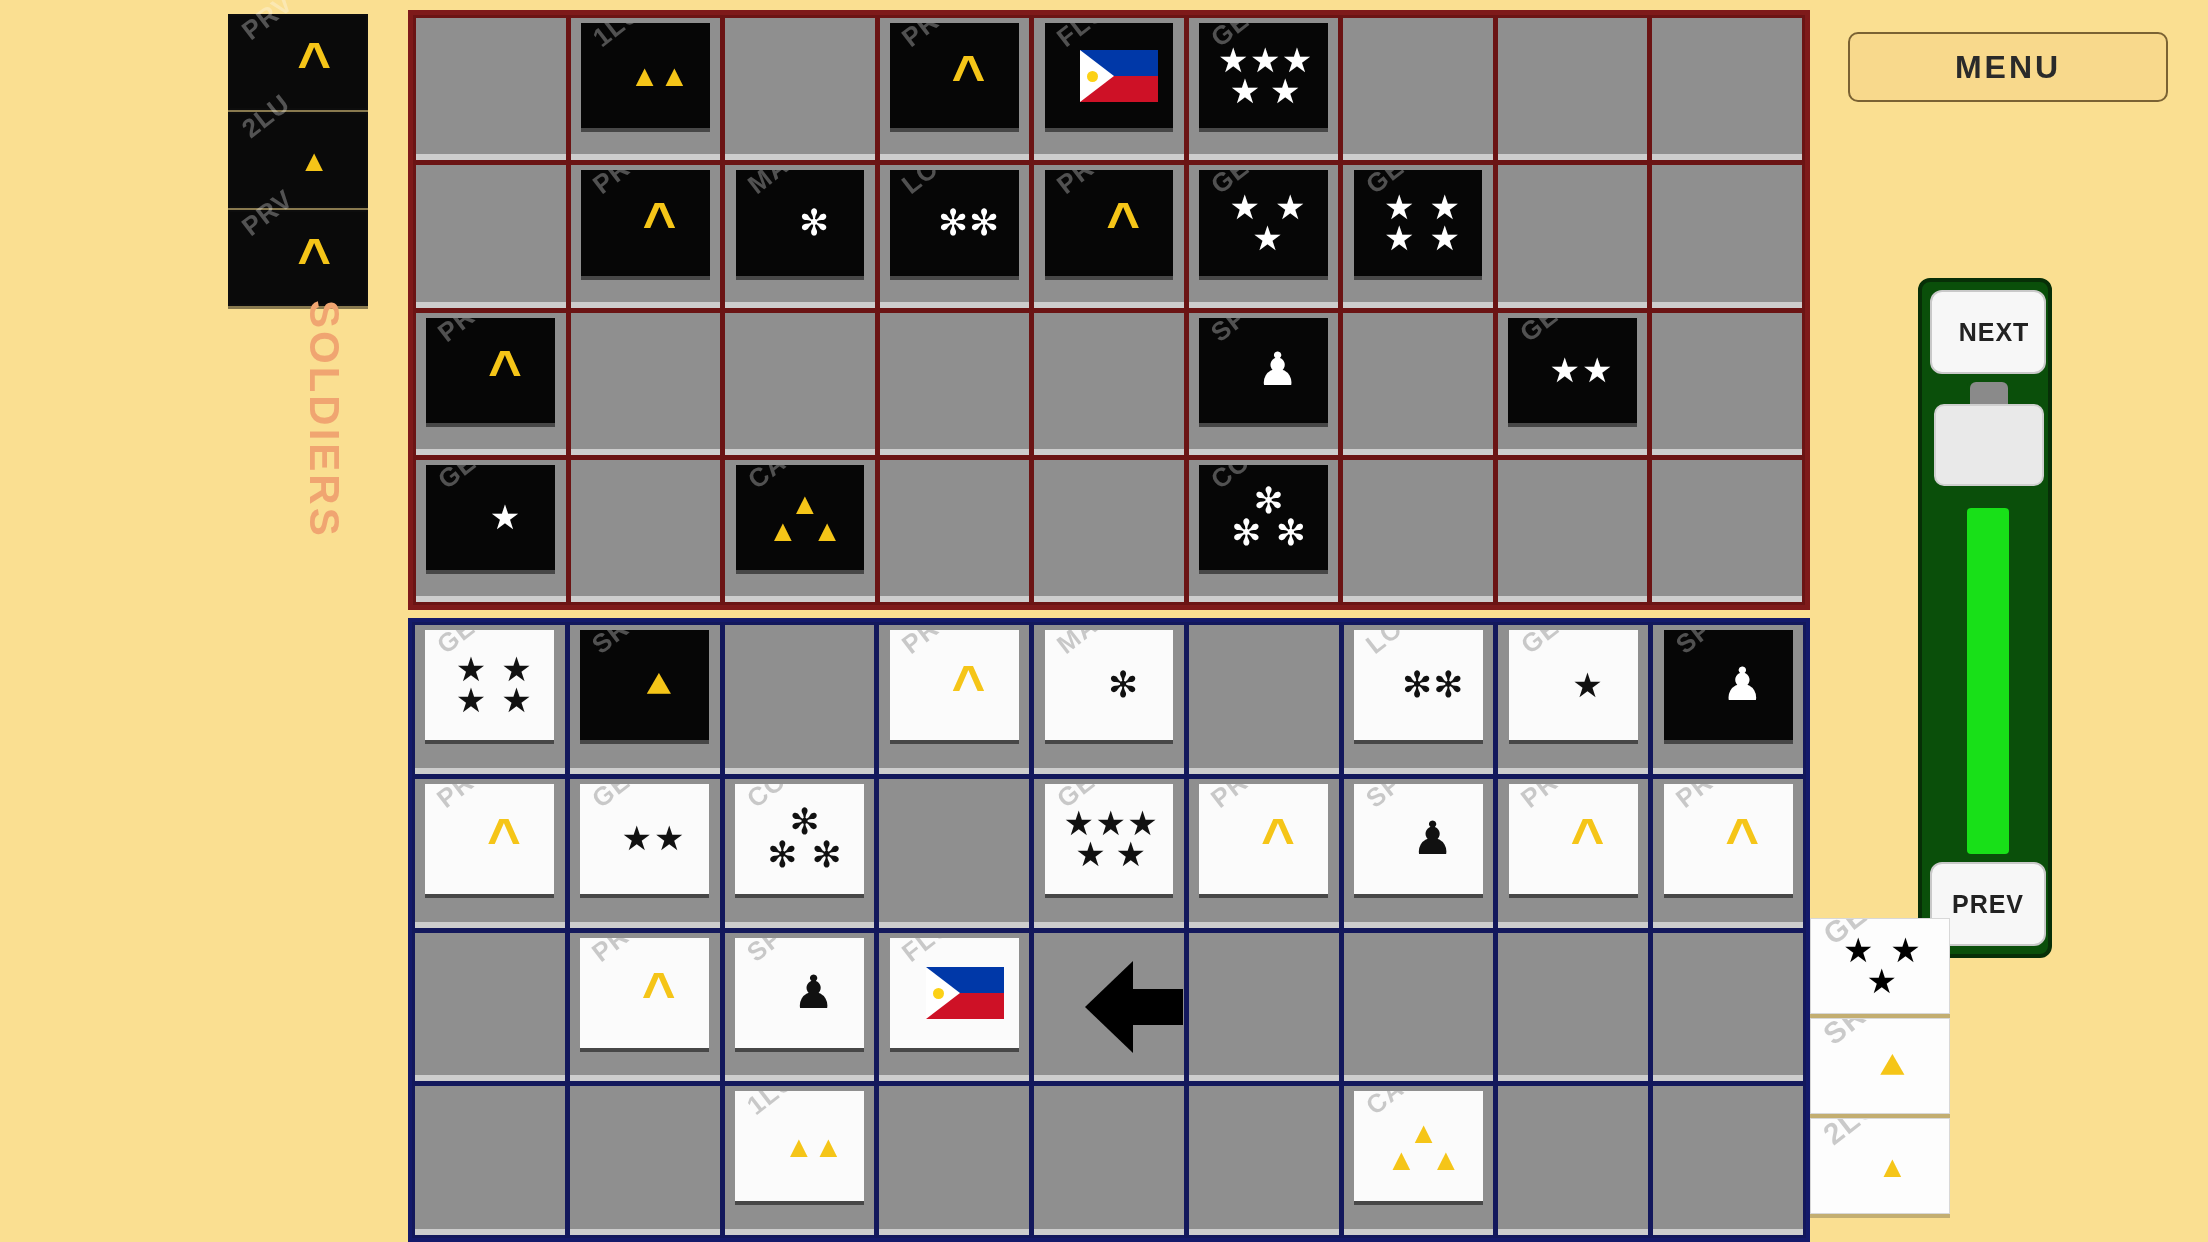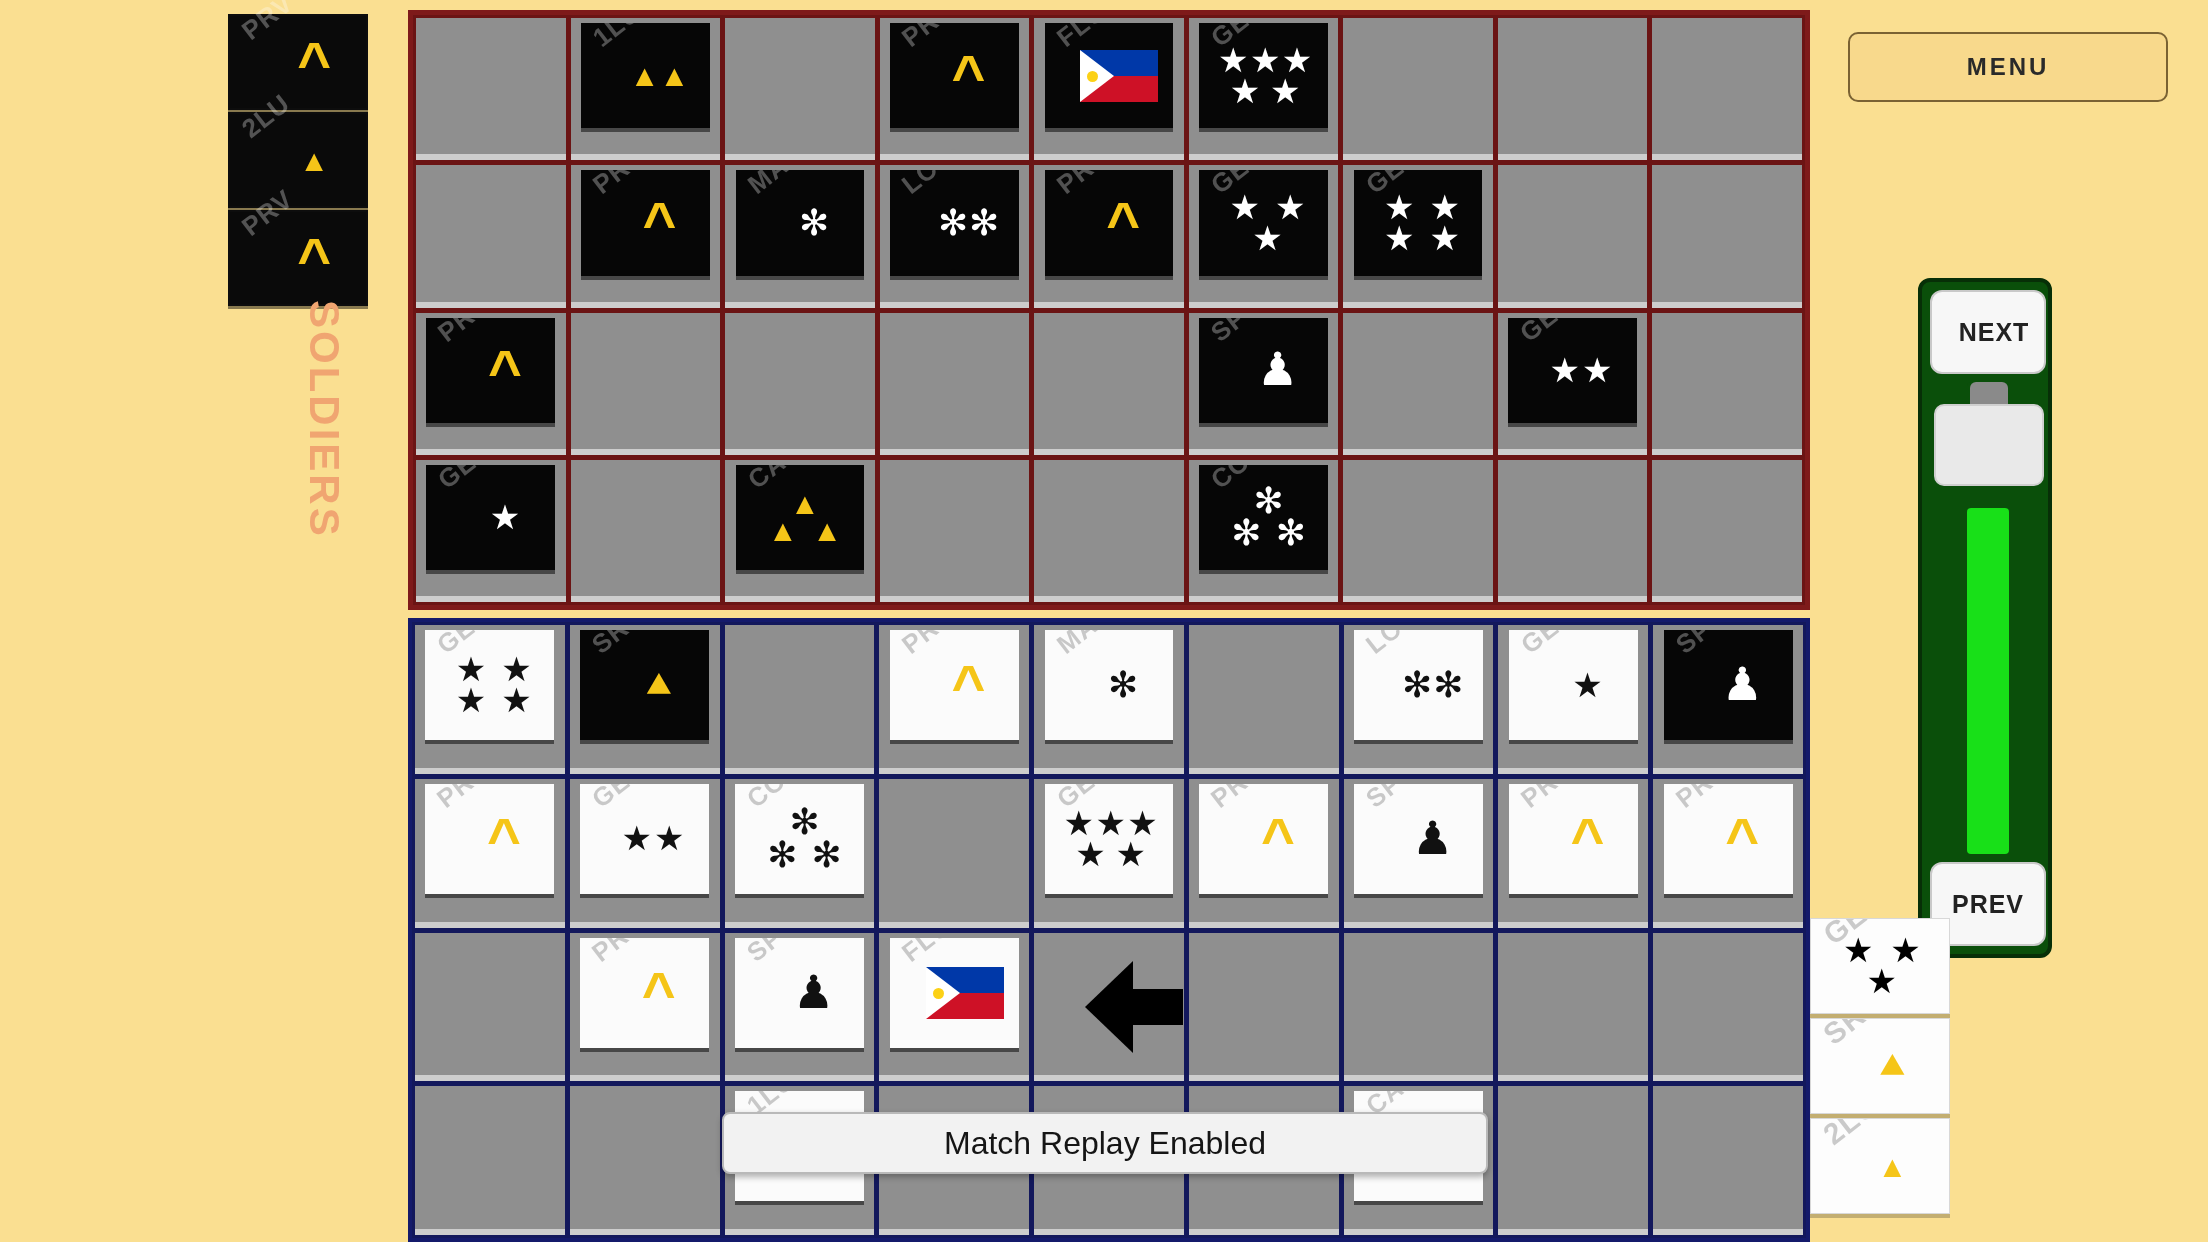--- a/index.html
+++ b/index.html
@@ -145,21 +145,21 @@
     box-shadow: 0 3px 6px rgba(0,0,0,0.3);
     z-index: 40;
   }
 
   
   .right-pane { position:absolute; left:1810px; top:0; width:398px; height:1242px; }
   .menu-btn {
     position:absolute; left:38px; top:32px; width:320px; height:70px;
     background:#f8d98c; border:2px solid #7a6233; border-radius:10px;
     display:flex; align-items:center; justify-content:center;
-    font-size:24px; font-weight:bold; letter-spacing:3px; color:#2a2a2a;
+    font-size:32px; font-weight:bold; letter-spacing:3px; color:#2a2a2a;
   }
   .slider-panel {
     position:absolute; left:108px; top:278px; width:134px; height:680px;
     background:#0a4f0a; border:4px solid #072f07; border-radius:12px;
   }
   .np-btn {
     position:absolute; left:8px; width:116px; height:84px;
     background:#f7f7f7; border:2px solid #c9c9c9; border-radius:12px;
     display:flex; align-items:center; justify-content:center;
     font-size:25px; font-weight:bold; color:#222; letter-spacing:1px;
@@ -587,21 +587,20 @@
               <span class="g-tri">▲</span>
               <span class="g-tri">▲</span>
             </div>
           </div>
         </div>
         <div class="cell"></div>
         <div class="cell"></div>
       </div>
   </div>
 
-  <div class="toast">Match Replay Enabled</div>
 
   <div class="right-pane">
     <div class="menu-btn">MENU</div>
 
     <div class="slider-panel">
       <div class="np-btn next">NEXT</div>
       <div class="slider-track"></div>
       <div class="slider-fill" style="height: 345.6px;"></div>
       <div class="slider-nub"></div>
       <div class="slider-thumb"></div>

